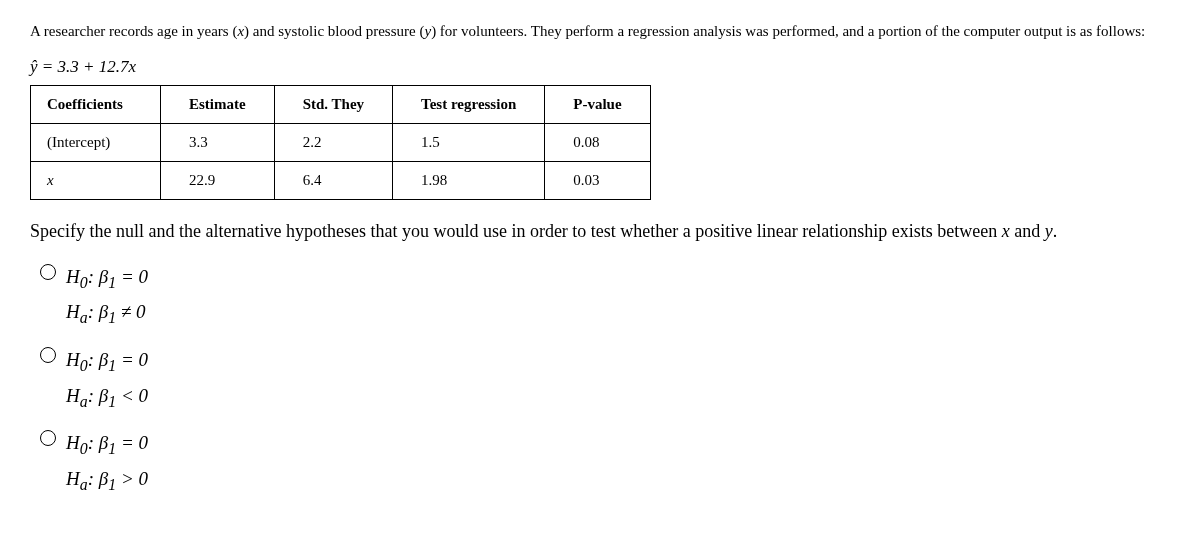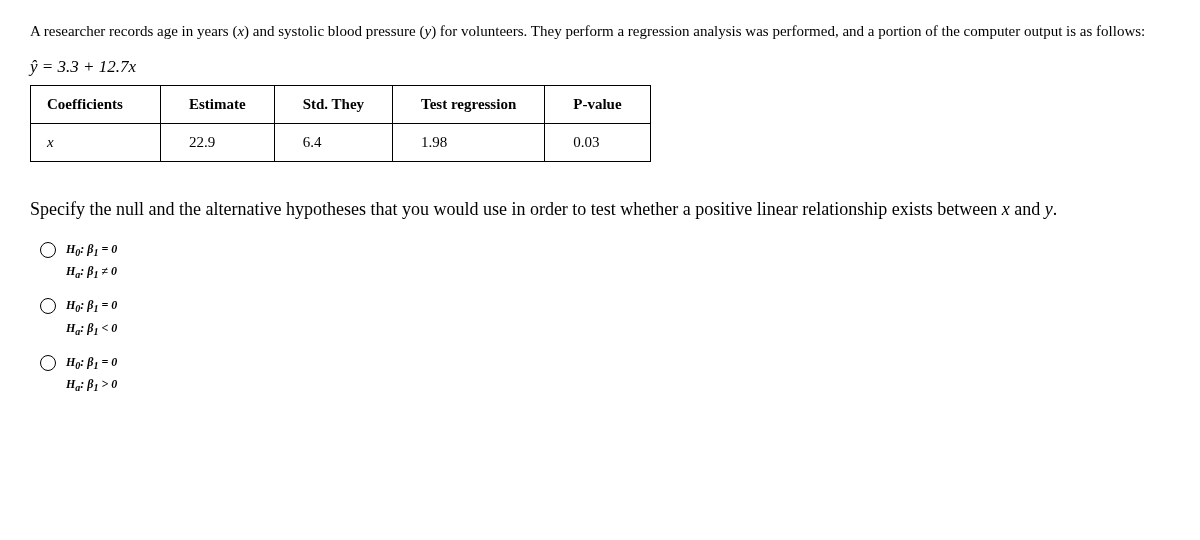--- a/index.html
+++ b/index.html
@@ -17,21 +17,21 @@
       line-height: 1.5;
       margin-bottom: 14px;
     }
     .equation {
       font-size: 17px;
       margin-bottom: 8px;
       font-style: italic;
     }
     .regression-table {
       border-collapse: collapse;
-      margin-bottom: 34px;
+      margin-bottom: 18px;
       width: auto;
       min-width: 560px;
     }
     .regression-table th, .regression-table td {
       border: 1.5px solid #000;
       padding: 10px 28px;
       font-size: 15px;
     }
     .regression-table th {
       font-weight: bold;
@@ -68,22 +68,21 @@
       flex-shrink: 0;
       background: #fff;
       display: inline-block;
     }
     .hypothesis-text {
       font-size: 15px;
       line-height: 1.7;
     }
     .math-line {
       font-style: italic;
-      font-size: 12px;
-      font-weight: bold;
+      font-size: 19px;
     }
   </style>
 </head>
 <body>
 
 <p class="intro-text">
   A researcher records age in years (<i>x</i>) and systolic blood pressure (<i>y</i>) for volunteers. They perform a
   regression analysis was performed, and a portion of the computer output is as follows:
 </p>
 
@@ -95,20 +94,27 @@
   <thead>
     <tr>
       <th>Coefficients</th>
       <th>Estimate</th>
       <th>Std. They</th>
       <th>Test regression</th>
       <th>P-value</th>
     </tr>
   </thead>
   <tbody>
+    <tr>
+      <td>(Intercept)</td>
+      <td>3.3</td>
+      <td>2.2</td>
+      <td>1.5</td>
+      <td>0.08</td>
+    </tr>
     <tr>
       <td><i>x</i></td>
       <td>22.9</td>
       <td>6.4</td>
       <td>1.98</td>
       <td>0.03</td>
     </tr>
   </tbody>
 </table>
 

